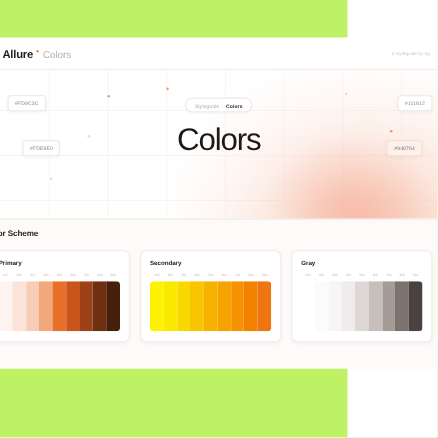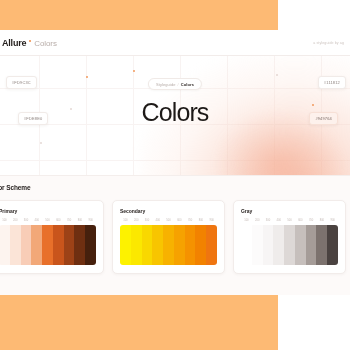--- a/index.html
+++ b/index.html
@@ -2,21 +2,21 @@
 <html><head>
 <meta charset="utf-8">
 <style>
   * { box-sizing: border-box; margin: 0; padding: 0; }
   html, body {
     width: 350px; height: 350px;
     background: #ffffff;
     font-family: "Liberation Sans", sans-serif;
     overflow: hidden;
   }
-  .page { position: relative; width: 278px; height: 350px; background: #fdba74; }
+  .page { position: relative; width: 278px; height: 350px; background: #bef264; }
 
   
   .topbar {
     position: absolute; top: 30px; left: 0; width: 350px; height: 26px;
     background: #ffffff;
     border-bottom: 1px solid #f2ecea;
     display: flex; align-items: center; justify-content: space-between;
     padding: 0 6px;
     z-index: 6;
   }

